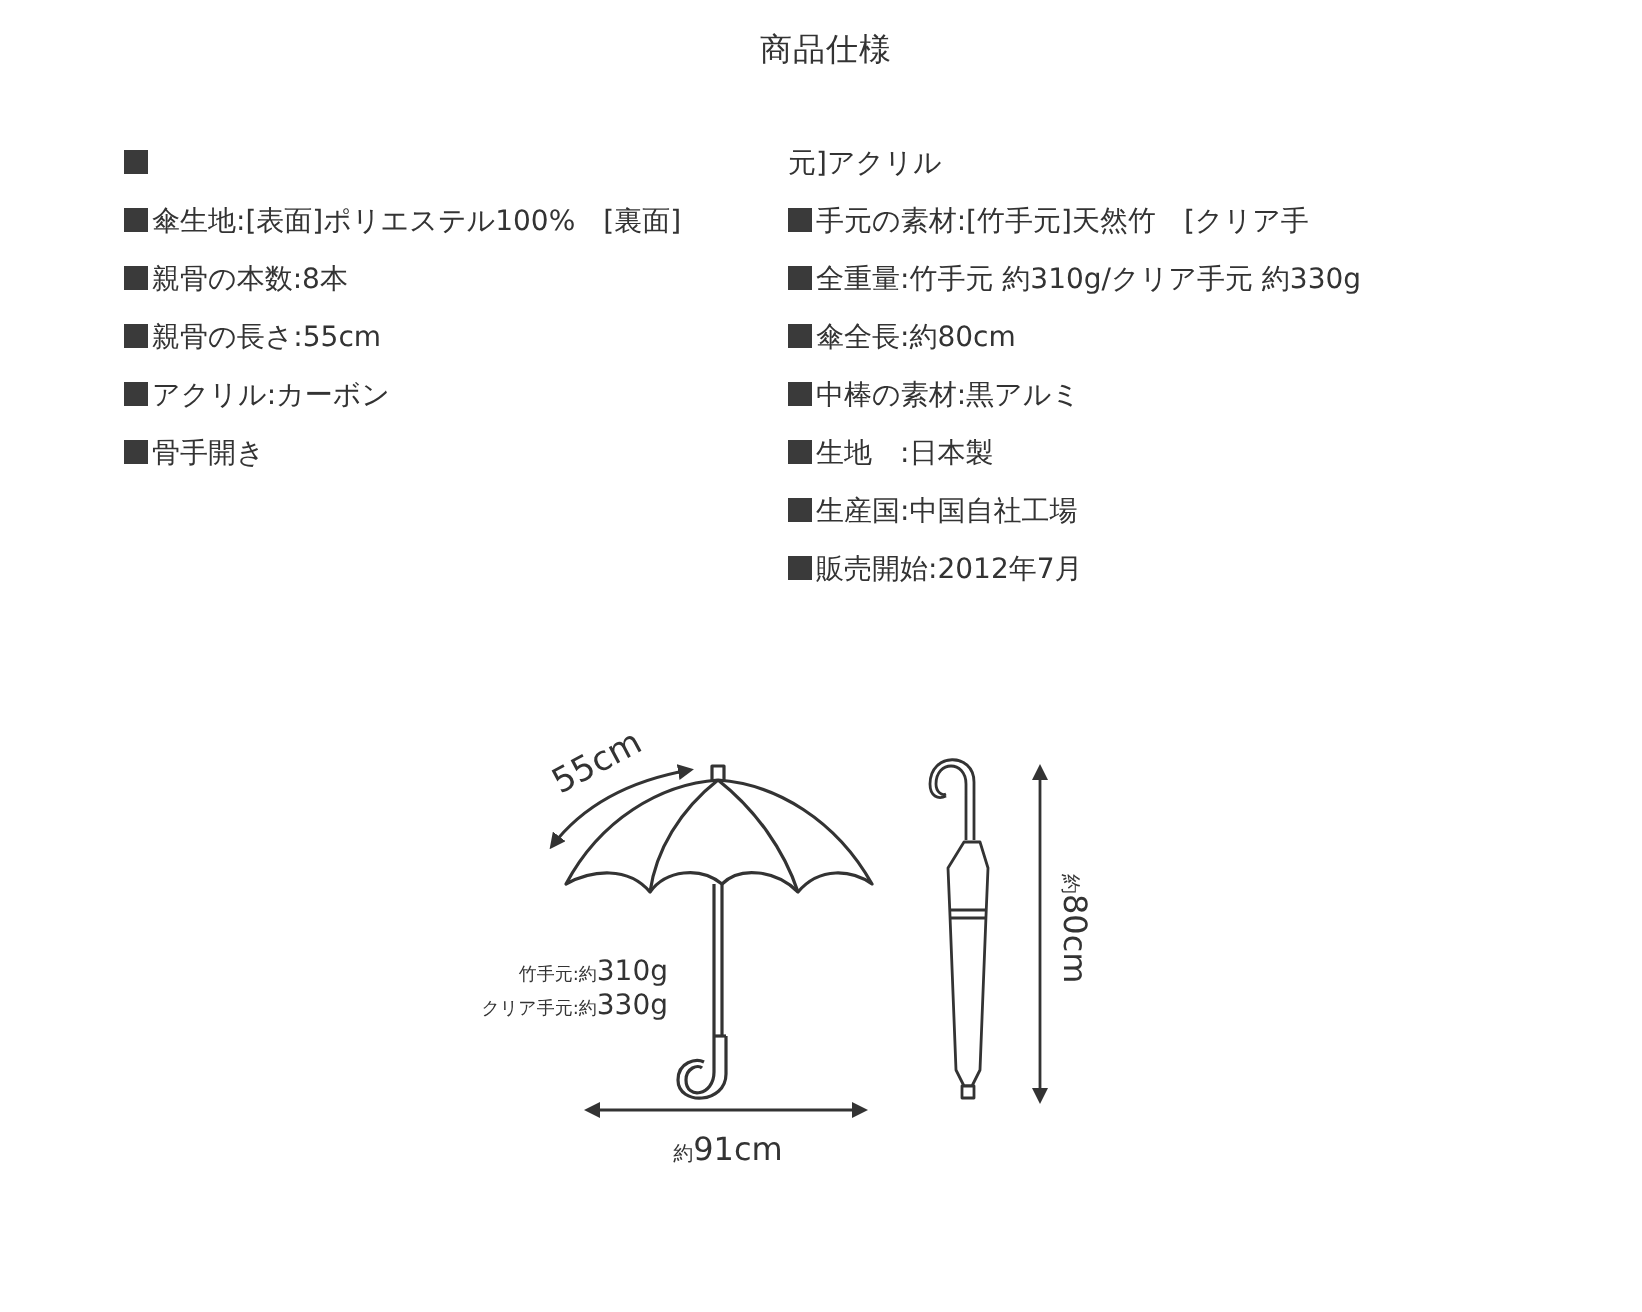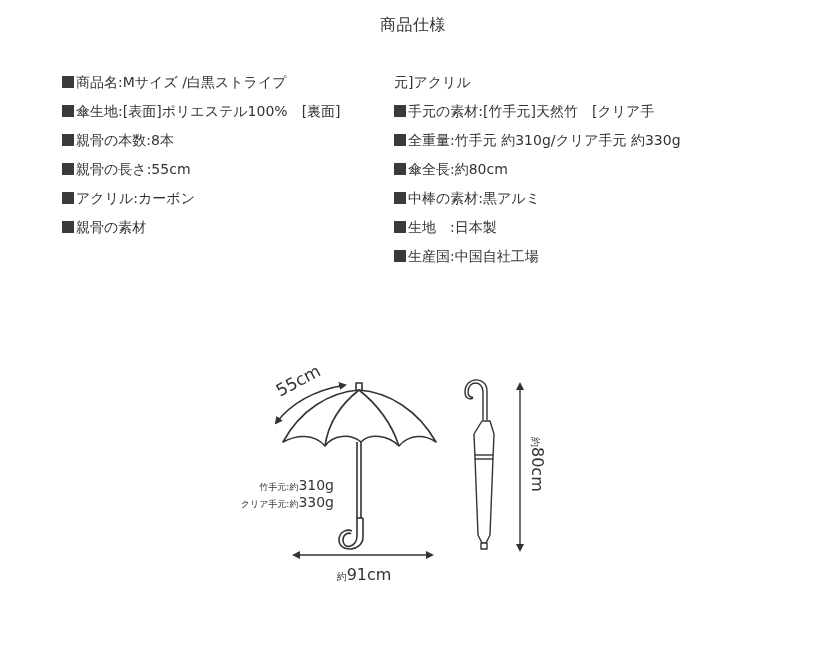--- a/index.html
+++ b/index.html
@@ -58,36 +58,37 @@
       font-family: "DejaVu Sans", "Liberation Sans", sans-serif;
       fill: #333333;
     }
   </style>
 </head>
 <body>
 
 <div class="title">商品仕様</div>
 
 <div class="col left">
-  <div class="spec-line"><span class="bullet"></span><span>商品名:Mサイズ /白黒ストライプ</span></div>
+  <div class="spec-line"><span class="bullet"></span></div>
   <div class="spec-line"><span class="bullet"></span><span>傘生地:[表面]ポリエステル100%　[裏面]</span></div>
   <div class="spec-line"><span class="bullet"></span><span>親骨の本数:8本</span></div>
   <div class="spec-line"><span class="bullet"></span><span>親骨の長さ:55cm</span></div>
   <div class="spec-line"><span class="bullet"></span><span>アクリル:カーボン</span></div>
-  <div class="spec-line"><span class="bullet"></span><span>親骨の素材</span></div>
+  <div class="spec-line"><span class="bullet"></span><span>骨手開き</span></div>
 </div>
 
 <div class="col right">
   <div class="spec-line"><span>元]アクリル</span></div>
   <div class="spec-line"><span class="bullet"></span><span>手元の素材:[竹手元]天然竹　[クリア手</span></div>
   <div class="spec-line"><span class="bullet"></span><span>全重量:竹手元 約310g/クリア手元 約330g</span></div>
   <div class="spec-line"><span class="bullet"></span><span>傘全長:約80cm</span></div>
   <div class="spec-line"><span class="bullet"></span><span>中棒の素材:黒アルミ</span></div>
   <div class="spec-line"><span class="bullet"></span><span>生地　:日本製</span></div>
   <div class="spec-line"><span class="bullet"></span><span>生産国:中国自社工場</span></div>
+  <div class="spec-line"><span class="bullet"></span><span>販売開始:2012年7月</span></div>
 </div>
 
 <svg class="diagram" viewBox="0 0 821 656" xmlns="http://www.w3.org/2000/svg">
   <defs>
     <marker id="arrow" markerWidth="8" markerHeight="8" refX="6" refY="4" orient="auto-start-reverse" markerUnits="userSpaceOnUse">
       <path d="M0,0 L8,4 L0,8 Z" fill="#333"></path>
     </marker>
   </defs>
 
   <g fill="none" stroke="#333" stroke-width="1.6" stroke-linejoin="round">

